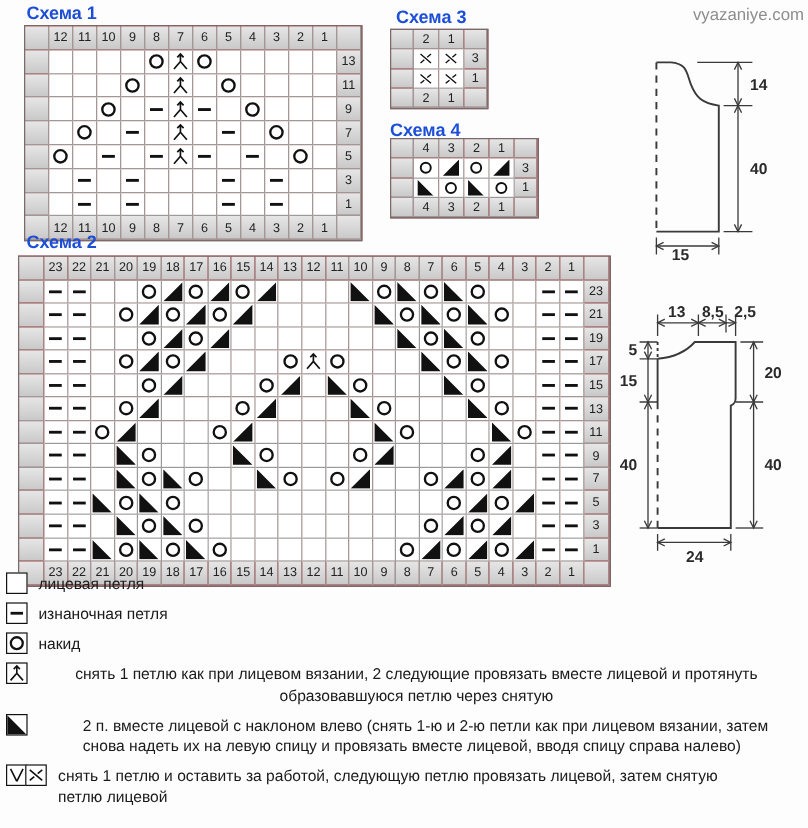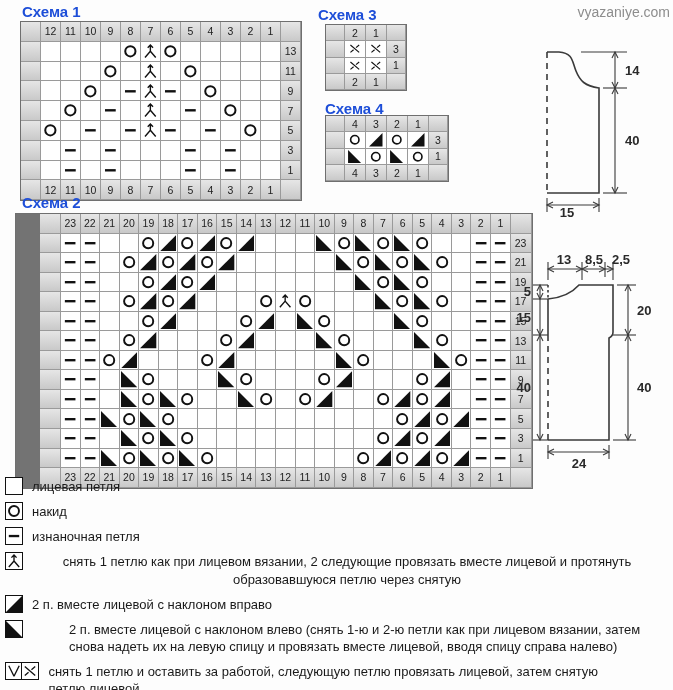--- a/index.html
+++ b/index.html
@@ -1,21 +1,21 @@
 <!DOCTYPE html>
 <html><head>
 <meta charset="utf-8">
 <style>
   html,body{margin:0;padding:0;background:#fff;}
   #page{position:relative;width:673px;height:690px;background:#fdfdfd;overflow:hidden;
         font-family:"Liberation Sans",sans-serif;color:#1a1a1a;}
   .chart-title{position:absolute;font-size:15px;font-weight:600;color:#1d4ed8;}
   .watermark{position:absolute;left:548px;top:4px;width:122px;text-align:right;
              font-size:14px;color:#8d8d8d;}
-  .kchart{position:absolute;display:grid;border:1px solid #6f6f6f;background:#737373;}
+  .kchart{position:absolute;display:grid;border:1px solid #6f6f6f;background:#b91c1c;}
   .kc{position:relative;border-right:1px solid #9a9a9a;border-bottom:1px solid #9a9a9a;
       background:#fff;box-sizing:border-box;}
   .kc svg{position:absolute;left:6%;top:6%;width:88%;height:88%;}
   .kc.hdr{background:linear-gradient(#e6e6e6,#c9c9c9);display:flex;align-items:center;
           justify-content:center;font-size:10.5px;color:#222;}
   .legend{position:absolute;left:5px;top:477px;width:666px;}
   .legend-item{display:flex;align-items:flex-start;margin-bottom:7px;font-size:13px;line-height:1.32;}
   .legend-icon{flex:none;display:flex;margin-right:9px;margin-top:0;}
   .lbox{width:16px;height:16px;border:1.6px solid #111;background:#fff;position:relative;}
   .lbox svg{position:absolute;left:0;top:0;width:100%;height:100%;}
@@ -280,21 +280,21 @@
       <div class="kc hdr">7</div>
       <div class="kc hdr">6</div>
       <div class="kc hdr">5</div>
       <div class="kc hdr">4</div>
       <div class="kc hdr">3</div>
       <div class="kc hdr">2</div>
       <div class="kc hdr">1</div>
       <div class="kc hdr"></div>
     </div>
 
-  <div class="chart-title" style="left:318px;top:6px;">Схема 3</div>
+  <div class="chart-title" style="left:330px;top:6px;">Схема 3</div>
   <div class="kchart" style="left: 325px; top: 24px; grid-template-columns: 19px repeat(2, 21px) 19px; grid-template-rows: repeat(4, 16.3px);">
       <div class="kc hdr"></div>
       <div class="kc hdr">2</div>
       <div class="kc hdr">1</div>
       <div class="kc hdr"></div>
       <div class="kc hdr"></div>
       <div class="kc ">
         <svg viewBox="0 0 20 20" fill="none" stroke="#111" stroke-width="1.7">
           <path d="M3.5,4.5 L16.5,15.5 M16.5,4.5 L11.8,8.4 M8.2,11.6 L3.5,15.5"></path>
         </svg>
@@ -377,21 +377,21 @@
       <div class="kc hdr">1</div>
       <div class="kc hdr"></div>
       <div class="kc hdr">4</div>
       <div class="kc hdr">3</div>
       <div class="kc hdr">2</div>
       <div class="kc hdr">1</div>
       <div class="kc hdr"></div>
     </div>
 
   <div class="chart-title" style="left:22px;top:194px;text-align:center;">Схема 2</div>
-  <div class="kchart" style="left: 15px; top: 213px; grid-template-columns: 21px repeat(23, 19.55px) 21px; grid-template-rows: repeat(14, 19.55px); padding-left: 24px;">
+  <div class="kchart" style="left: 15px; top: 213px; grid-template-columns: 21px repeat(23, 19.55px) 21px; grid-template-rows: repeat(14, 19.55px);">
       <div class="kc hdr"></div>
       <div class="kc hdr">23</div>
       <div class="kc hdr">22</div>
       <div class="kc hdr">21</div>
       <div class="kc hdr">20</div>
       <div class="kc hdr">19</div>
       <div class="kc hdr">18</div>
       <div class="kc hdr">17</div>
       <div class="kc hdr">16</div>
       <div class="kc hdr">15</div>
@@ -1462,55 +1462,45 @@
       <div class="legend-item">
         <span class="legend-icon">
           <span class="lbox"></span>
         </span>
         <span class="ltext">лицевая петля</span>
       </div>
       <div class="legend-item">
         <span class="legend-icon">
           <span class="lbox">
             <svg viewBox="0 0 20 20">
+              <rect x="3.5" y="8.6" width="13" height="2.9" fill="#111"></rect>
+            </svg>
+          </span>
+        </span>
+        <span class="ltext">изнаночная петля</span>
+      </div>
+      <div class="legend-item">
+        <span class="legend-icon">
+          <span class="lbox">
+            <svg viewBox="0 0 20 20">
               <circle cx="10" cy="10" r="6.2" fill="none" stroke="#111" stroke-width="2.4"></circle>
             </svg>
           </span>
         </span>
         <span class="ltext">накид</span>
-      </div>
-      <div class="legend-item">
-        <span class="legend-icon">
-          <span class="lbox">
-            <svg viewBox="0 0 20 20">
-              <rect x="3.5" y="8.6" width="13" height="2.9" fill="#111"></rect>
-            </svg>
-          </span>
-        </span>
-        <span class="ltext">изнаночная петля</span>
       </div>
       <div class="legend-item">
         <span class="legend-icon">
           <span class="lbox">
             <svg viewBox="0 0 20 20" fill="none" stroke="#111" stroke-width="1.7">
               <path d="M10,2.5 V10 M10,10 L3.5,17.5 M10,10 L16.5,17.5 M6.8,5.8 L10,2.5 L13.2,5.8"></path>
             </svg>
           </span>
         </span>
         <span class="ltext" style="max-width: 630px; text-align: center;">снять 1 петлю как при лицевом вязании, 2 следующие провязать вместе лицевой и протянуть образовавшуюся петлю через снятую</span>
-      </div>
-      <div class="legend-item">
-        <span class="legend-icon">
-          <span class="lbox">
-            <svg viewBox="0 0 20 20">
-              <polygon points="0,20 20,20 20,0" fill="#111"></polygon>
-            </svg>
-          </span>
-        </span>
-        <span class="ltext">2 п. вместе лицевой с наклоном вправо</span>
       </div>
       <div class="legend-item">
         <span class="legend-icon">
           <span class="lbox">
             <svg viewBox="0 0 20 20">
               <polygon points="0,0 20,20 0,20" fill="#111"></polygon>
             </svg>
           </span>
         </span>
         <span class="ltext" style="max-width: 645px; margin-left: 37px;">2 п. вместе лицевой с наклоном влево (снять 1-ю и 2-ю петли как при лицевом вязании, затем снова надеть их на левую спицу и провязать вместе лицевой, вводя спицу справа налево)</span>

